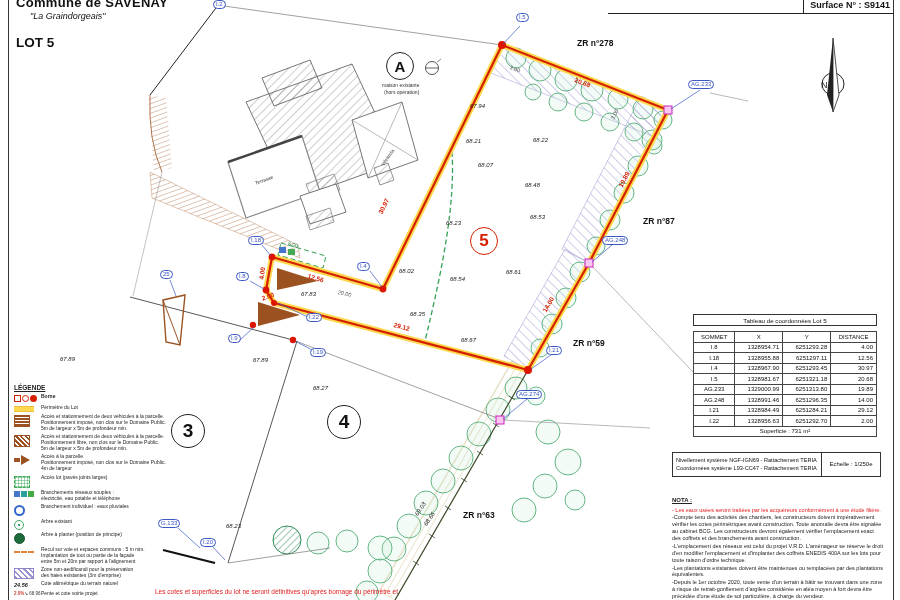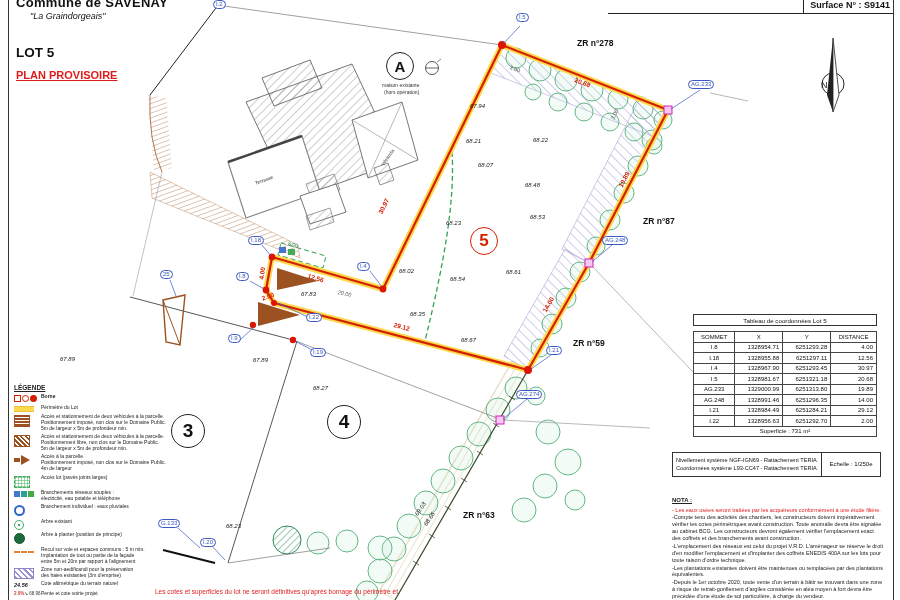--- a/index.html
+++ b/index.html
@@ -7,21 +7,21 @@
        font-family:"Liberation Sans",sans-serif;color:#111;}
   .abs{position:absolute;}
   
   #frame-left{left:8px;top:0;width:1px;height:600px;background:#333;}
   #frame-right{left:893px;top:0;width:1px;height:600px;background:#333;}
 
   
   #hdr{left:16px;top:-5px;width:320px;}
   #hdr .commune{font-size:13px;font-weight:bold;letter-spacing:.3px;}
   #hdr .lieu{font-size:9px;font-style:italic;margin-left:14px;margin-top:1px;}
-  #hdr .lot{font-size:13.5px;font-weight:bold;margin-top:24px;}
+  #hdr .lot{font-size:13.5px;font-weight:bold;margin-top:14px;}
   #hdr .small{font-size:8px;margin-top:3px;}
   #hdr .prov{font-size:11px;font-weight:bold;color:#e01b1b;text-decoration:underline;margin-top:9px;}
   #dossier{right:10px;top:0px;font-size:9px;font-weight:bold;text-align:right;}
   #dossier-line{left:608px;top:13px;width:285px;height:1px;background:#222;}
   #dossier-vline{left:803px;top:0;width:1px;height:13px;background:#222;}
 
   
   #labels{left:0;top:0;width:900px;height:600px;pointer-events:none;}
   .elev{position:absolute;font-size:6px;font-style:italic;color:#222;white-space:nowrap;transform-origin:0 50%;}
   .dred{position:absolute;font-size:6.5px;font-weight:bold;color:#d42000;white-space:nowrap;transform-origin:0 50%;}
@@ -274,21 +274,20 @@
 
 <div id="frame-left" class="abs"></div>
 <div id="frame-right" class="abs"></div>
 <div id="dossier-line" class="abs"></div>
 <div id="dossier-vline" class="abs"></div>
 
 <div id="hdr" class="abs">
   <div class="commune">Commune de SAVENAY</div>
   <div class="lieu">"La Graindorgeais"</div>
   <div class="lot">LOT 5</div>
-  <div class="prov">PLAN PROVISOIRE</div>
 </div>
 <div id="dossier" class="abs">Surface N° : S9141</div>
 
 <div id="legend" class="abs">
   <div class="ltitle">LÉGENDE</div>
   <div id="legend-items">
       <div class="litem">
         <div class="licon">
           <span class="b-sq"></span>
           <span class="b-ci"></span>

